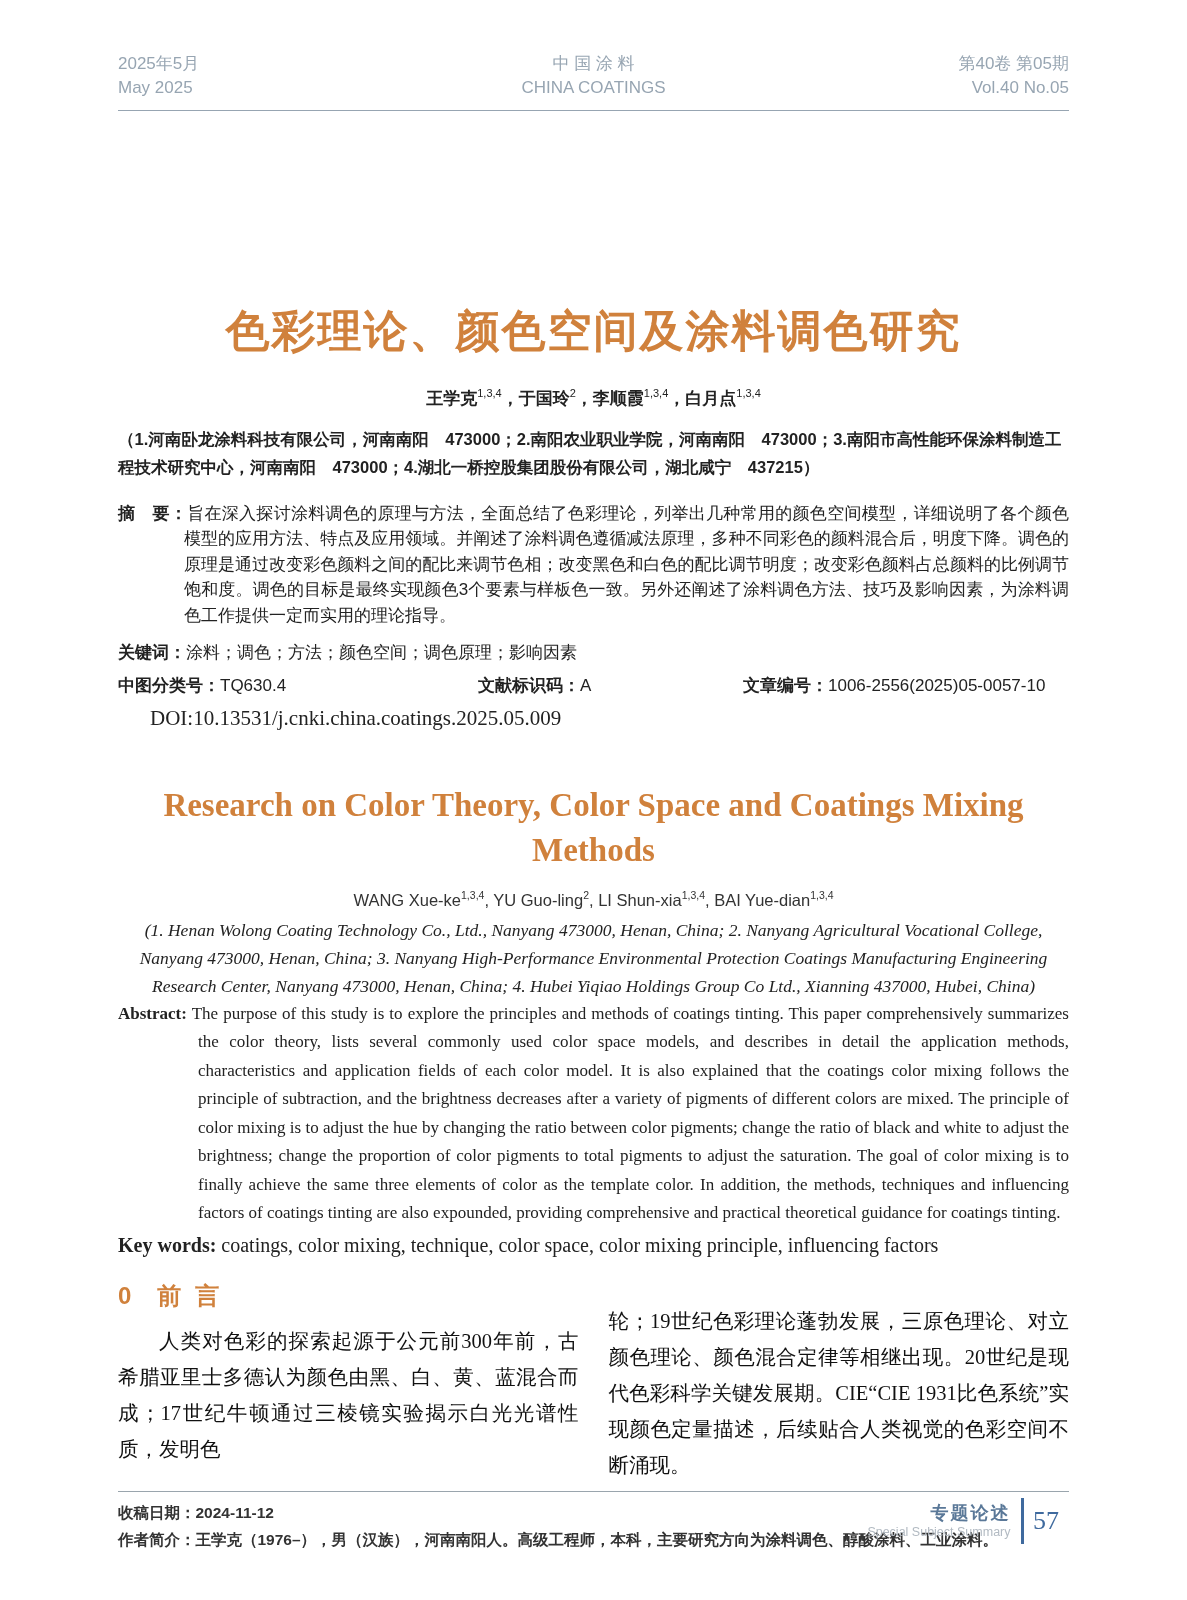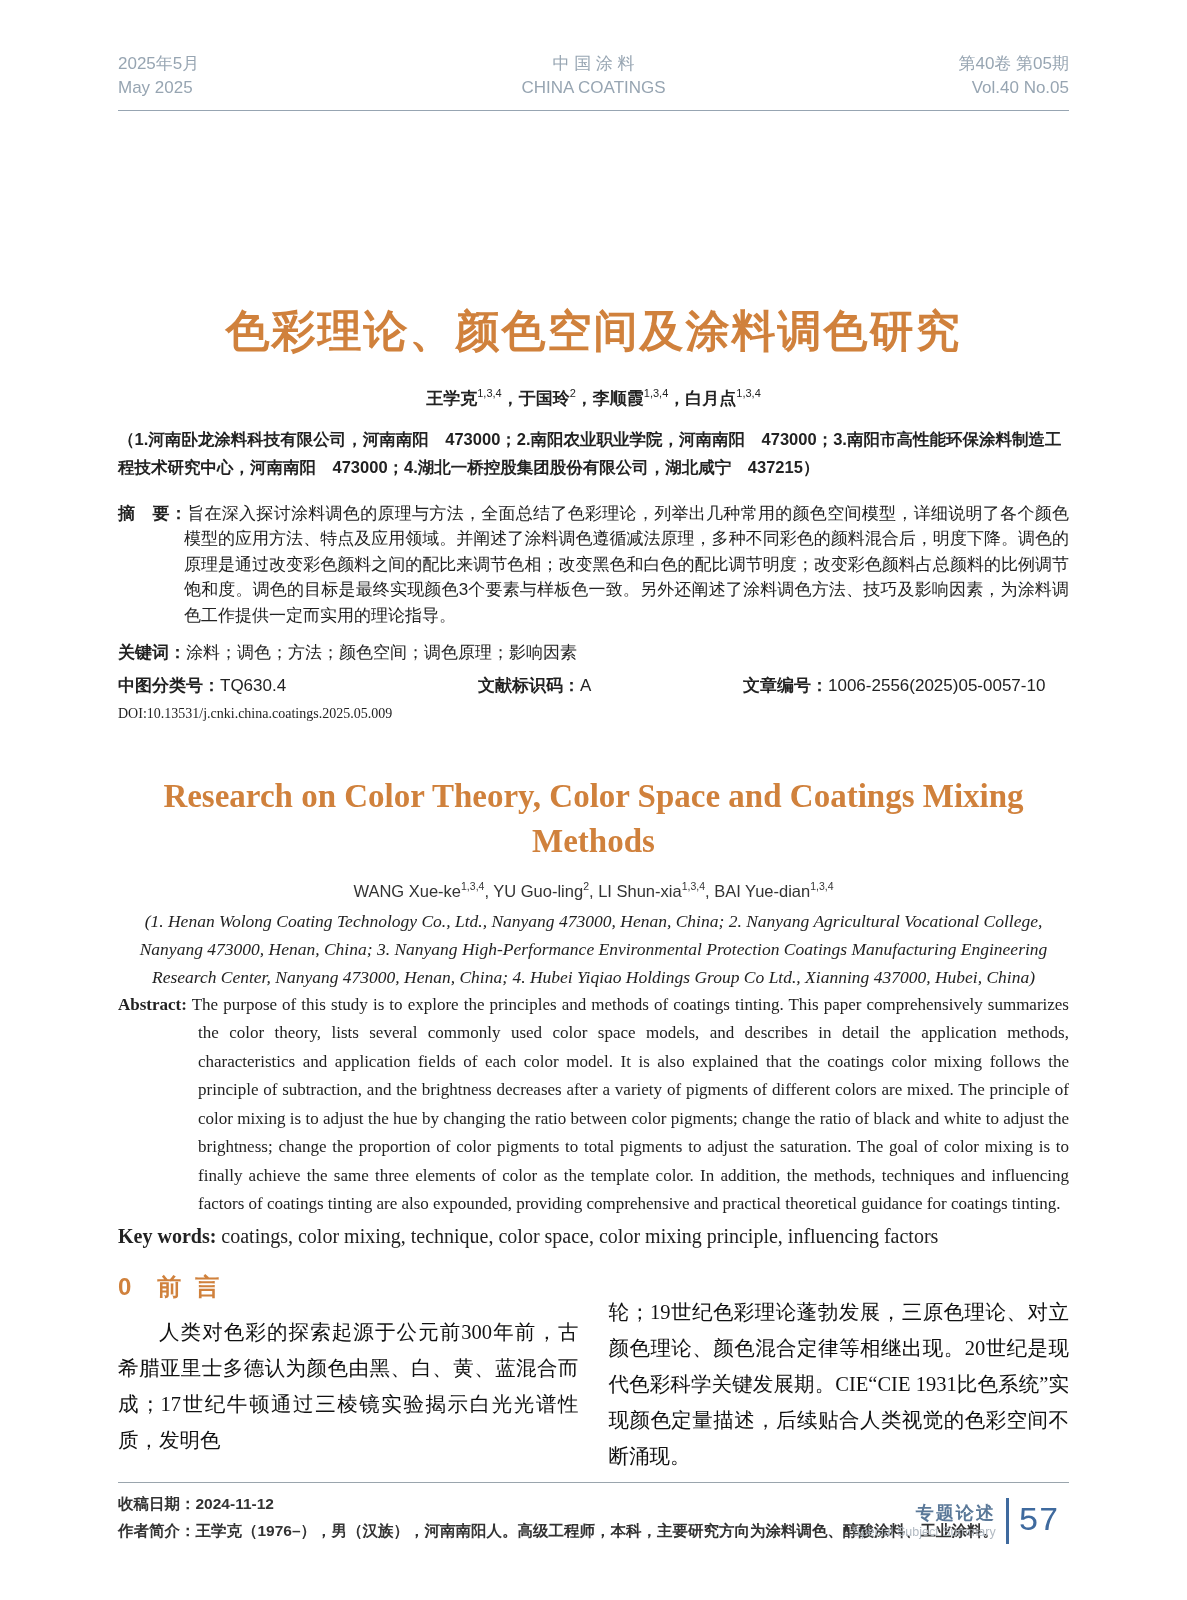--- a/index.html
+++ b/index.html
@@ -33,21 +33,21 @@
   
   .cn-abstract{margin-top:20px;font-size:17px;line-height:25.5px;text-align:justify;
     padding-left:66px;text-indent:-66px;color:#222;}
   .cn-abstract .lab{font-weight:bold;}
   .cn-keywords{margin-top:12px;font-size:17px;line-height:25px;color:#222;}
   .cn-keywords .lab{font-weight:bold;}
   .cn-meta{margin-top:8px;display:flex;font-size:17px;line-height:25px;color:#222;}
   .cn-meta .m1{width:360px;}
   .cn-meta .m2{width:265px;}
   .cn-meta .lab{font-weight:bold;}
-  .doi{margin-top:8px;font-family:"Liberation Serif","DejaVu Serif",serif;font-size:14px;color:#222;}
+  .doi{margin-top:8px;font-family:"Liberation Serif","DejaVu Serif",serif;font-size:21px;color:#222;margin-left:32px;}
 
   
   .en-title{margin-top:52px;text-align:center;color:var(--accent);
     font-family:"Liberation Serif","DejaVu Serif",serif;font-weight:bold;
     font-size:33px;line-height:45px;}
   .en-authors{margin-top:16px;text-align:center;font-size:16.5px;color:#333;}
   .en-authors sup{font-size:10.5px;}
   .en-affil{margin-top:6px;text-align:center;font-family:"Liberation Serif","DejaVu Serif",serif;
     font-style:italic;font-size:17.5px;line-height:28px;color:#222;}
   .en-abstract{font-family:"Liberation Serif","DejaVu Serif",serif;
@@ -72,22 +72,22 @@
   
   .footnote{margin-top:8px;border-top:1.5px solid #9aa5ad;padding-top:7px;
     font-size:15.5px;line-height:27px;color:#333;font-weight:bold;}
 
   
   .pfooter{position:absolute;top:1498px;right:128px;display:flex;align-items:center;margin-left:34px;}
   .pfooter .labels{text-align:right;margin-right:10px;}
   .pfooter .cnlab{color:var(--footerslate);font-weight:bold;font-size:18px;letter-spacing:2px;line-height:22px;}
   .pfooter .enlab{color:var(--footerlight);font-size:12.5px;line-height:16px;}
   .pfooter .bar{width:3.5px;height:46px;background:var(--footerblue);margin-right:9px;}
-  .pfooter .pnum{color:var(--footerblue);font-family:Liberation Mono, monospace;
-    font-size:34px;line-height:46px;}
+  .pfooter .pnum{color:var(--footerblue);font-family:Liberation Serif, serif;
+    font-size:26px;line-height:46px;}
 </style>
 </head>
 <body>
 
 <div class="page">
 
   <div class="jheader">
     <div class="col left">
       <div>2025年5月</div>
       <div>May 2025</div>

